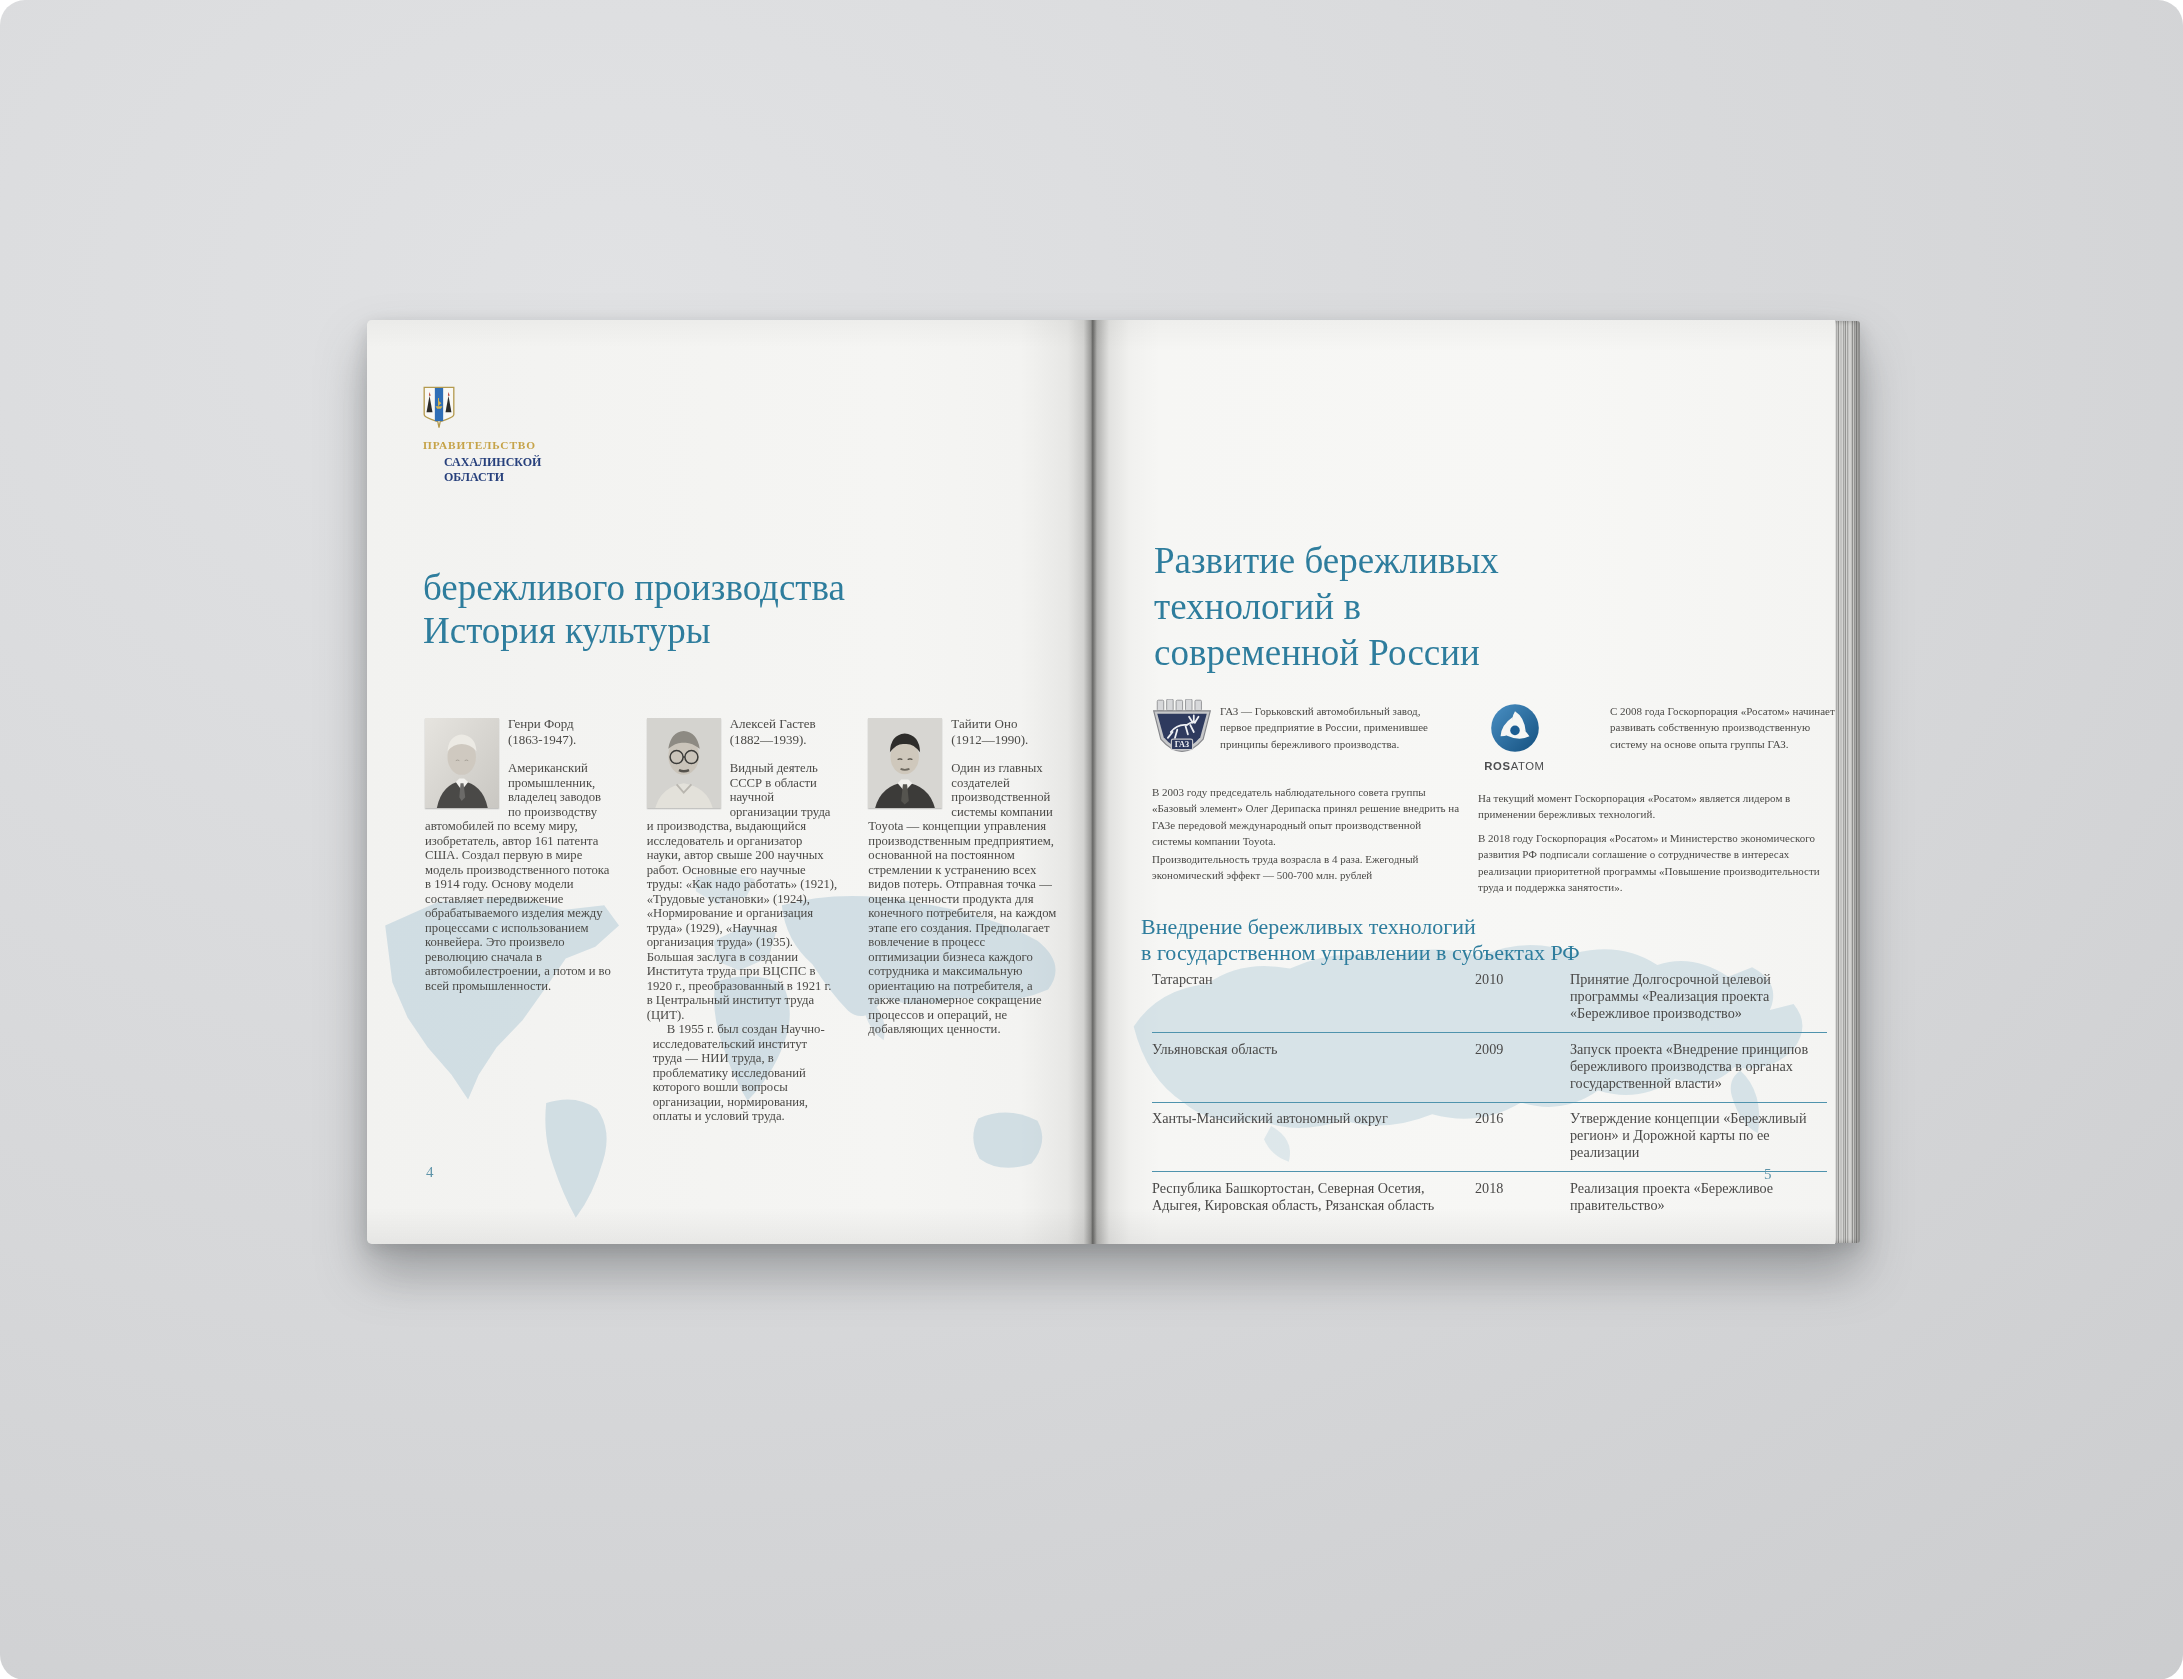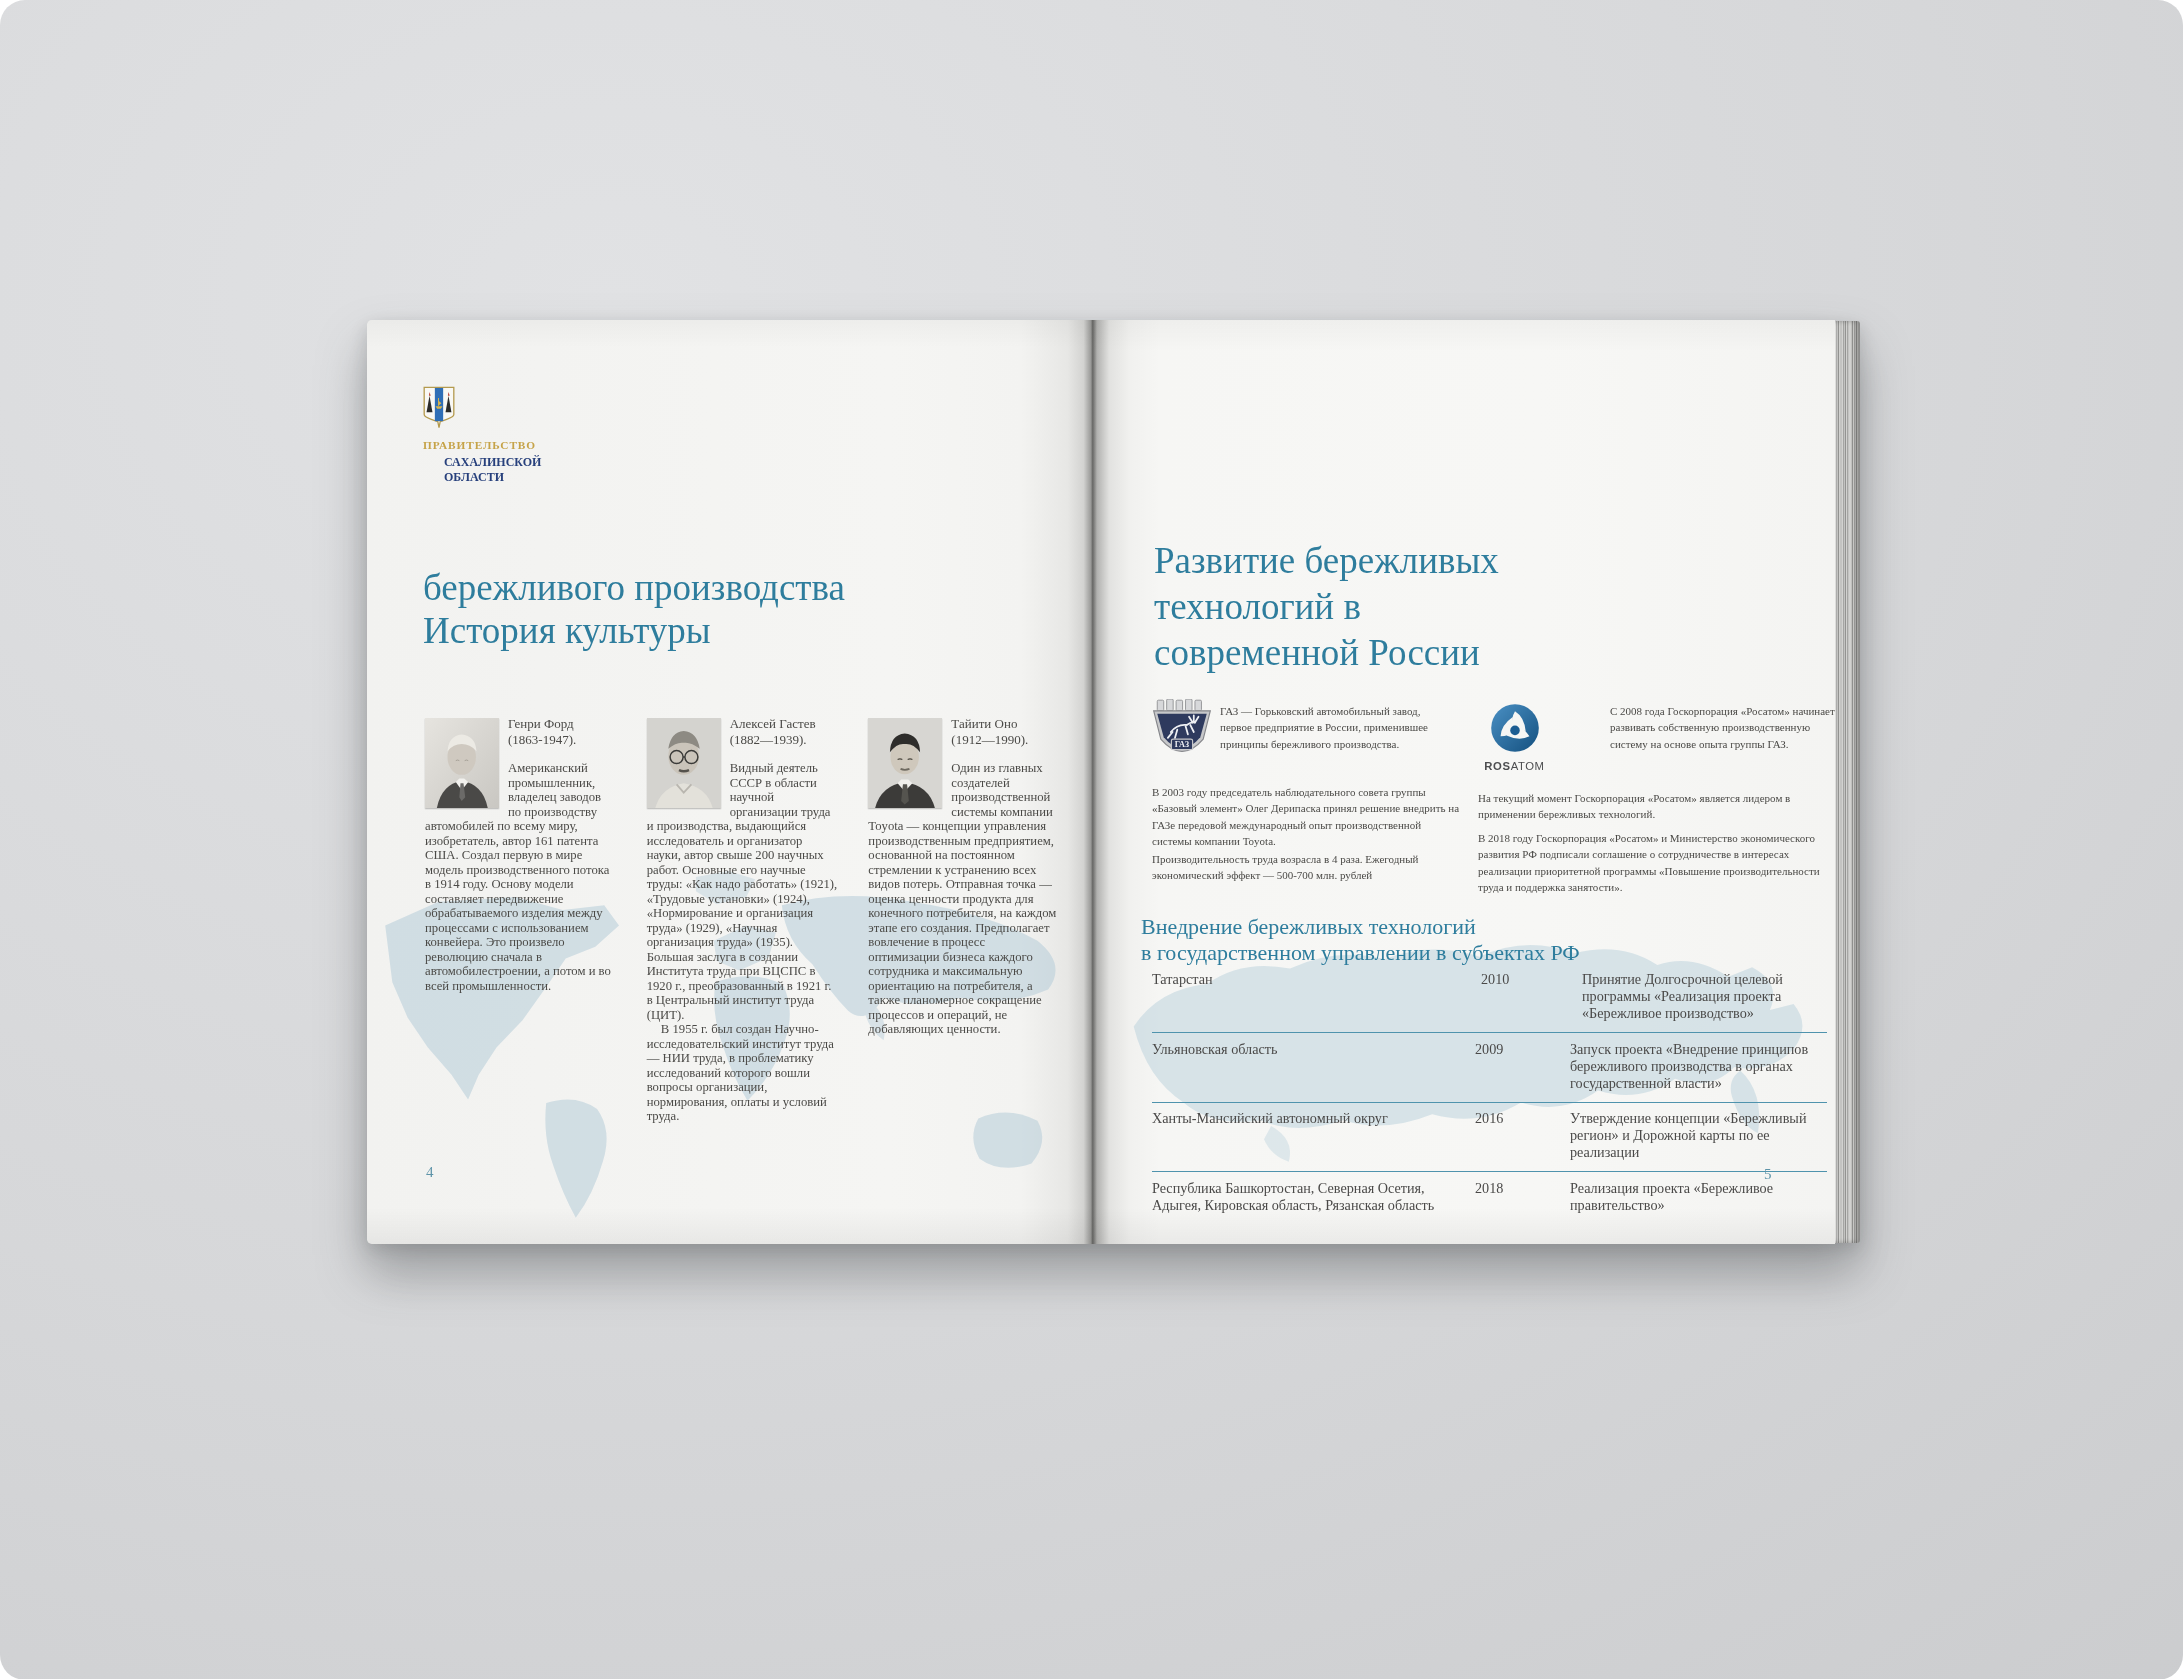--- a/index.html
+++ b/index.html
@@ -48,21 +48,21 @@
     color:#2e7d9d; font-size:37px; line-height:43px; font-weight:normal;
   }
   .left-title { left:56px; top:246px; width:622px; }
 
   .people { left:58px; top:396px; width:634px; display:flex; gap:31px; }
   .person { width:191px; color:#4b4a47; }
   .photo { float:left; width:74px; height:90px; margin:2.4px 9px 4.7px 0; background:#d8d7d3; box-shadow:0 0.6px 1.2px rgba(0,0,0,0.25); }
   .photo svg { display:block; }
   .who { font-size:13px; line-height:16px; margin-bottom:13px; }
   .bio { font-size:12.7px; line-height:14.5px; }
-  .bio-p2 { text-indent:14.2px; }
+  .bio-p2 { text-indent:14.2px;margin-left:6px; }
 
   .world-map { left:0; top:551px; opacity:0.55; }
   .ru-map   { left:30px; top:581px; opacity:0.5; }
 
   .pageno { color:#5d93a8; font-size:15px; }
   .pageno-left  { left:59px;  top:844px; }
   .pageno-right { left:671px; top:846px; }
 
   
   .right-title { left:61px; top:218px; width:652px; font-size:37px; line-height:46px; }
@@ -78,21 +78,21 @@
   .ros-label { margin-top:4.7px; font-family:"Liberation Sans", sans-serif; font-size:11.3px; letter-spacing:0.6px; color:#4d4e50; }
   .ros-label b { font-weight:bold; }
   .ros-intro { left:517px; top:383px; width:231px; }
   .ros-p1    { left:385px; top:470px; width:361px; }
   .ros-p2    { left:385px; top:510px; width:361px; }
 
   .section-heading { left:48px; top:594px; width:545px; color:#2e7d9d; font-size:22px; line-height:26px; }
 
   .lean-table { left:59px; top:648px; width:675px; color:#4a4948; font-size:14.2px; line-height:17px; }
   .trow { display:grid; grid-template-columns:323px 95px 1fr; padding:7.7px 0 10px; }
-  .trow:first-child { padding-top:3px;gap:6px; }
+  .trow:first-child { padding-top:3px; }
   .trow + .trow { border-top:1.2px solid #4f93ad; }
   .t-region { padding-right:24px; }
   .t-year   { }
   .t-desc   { }
 </style>
 </head>
 <body>
 
 <div class="stage">
   <div class="book">

